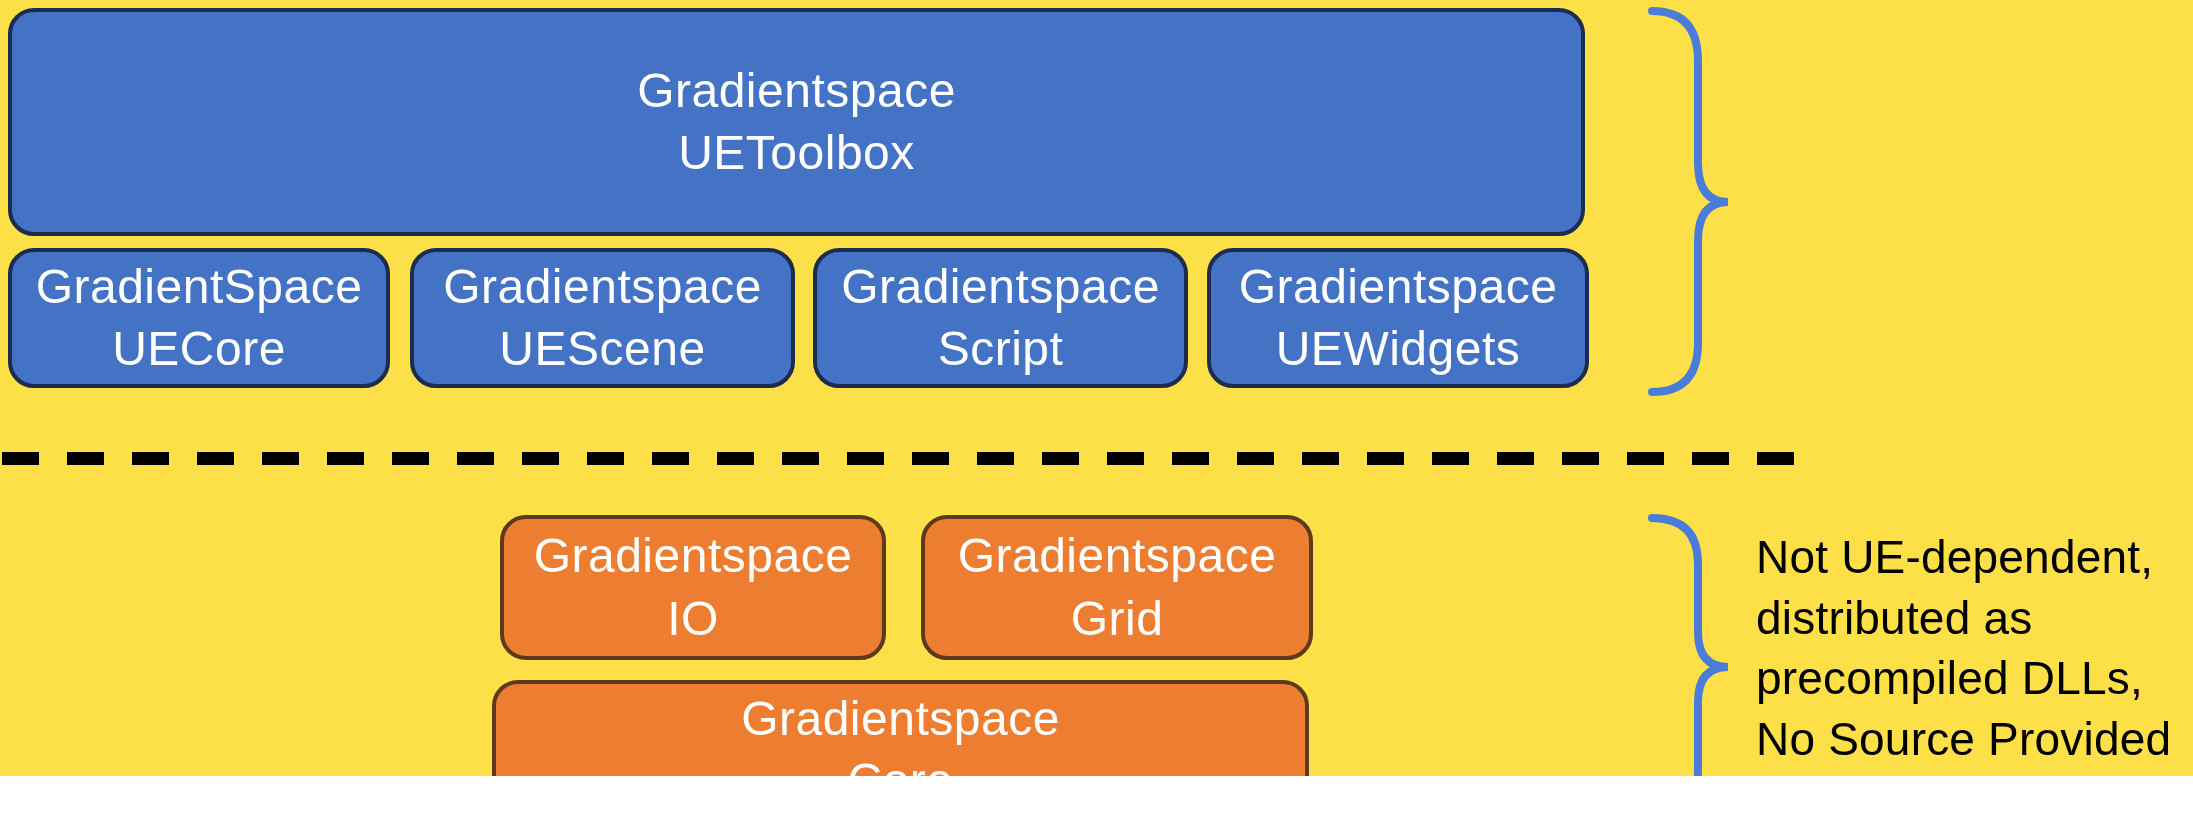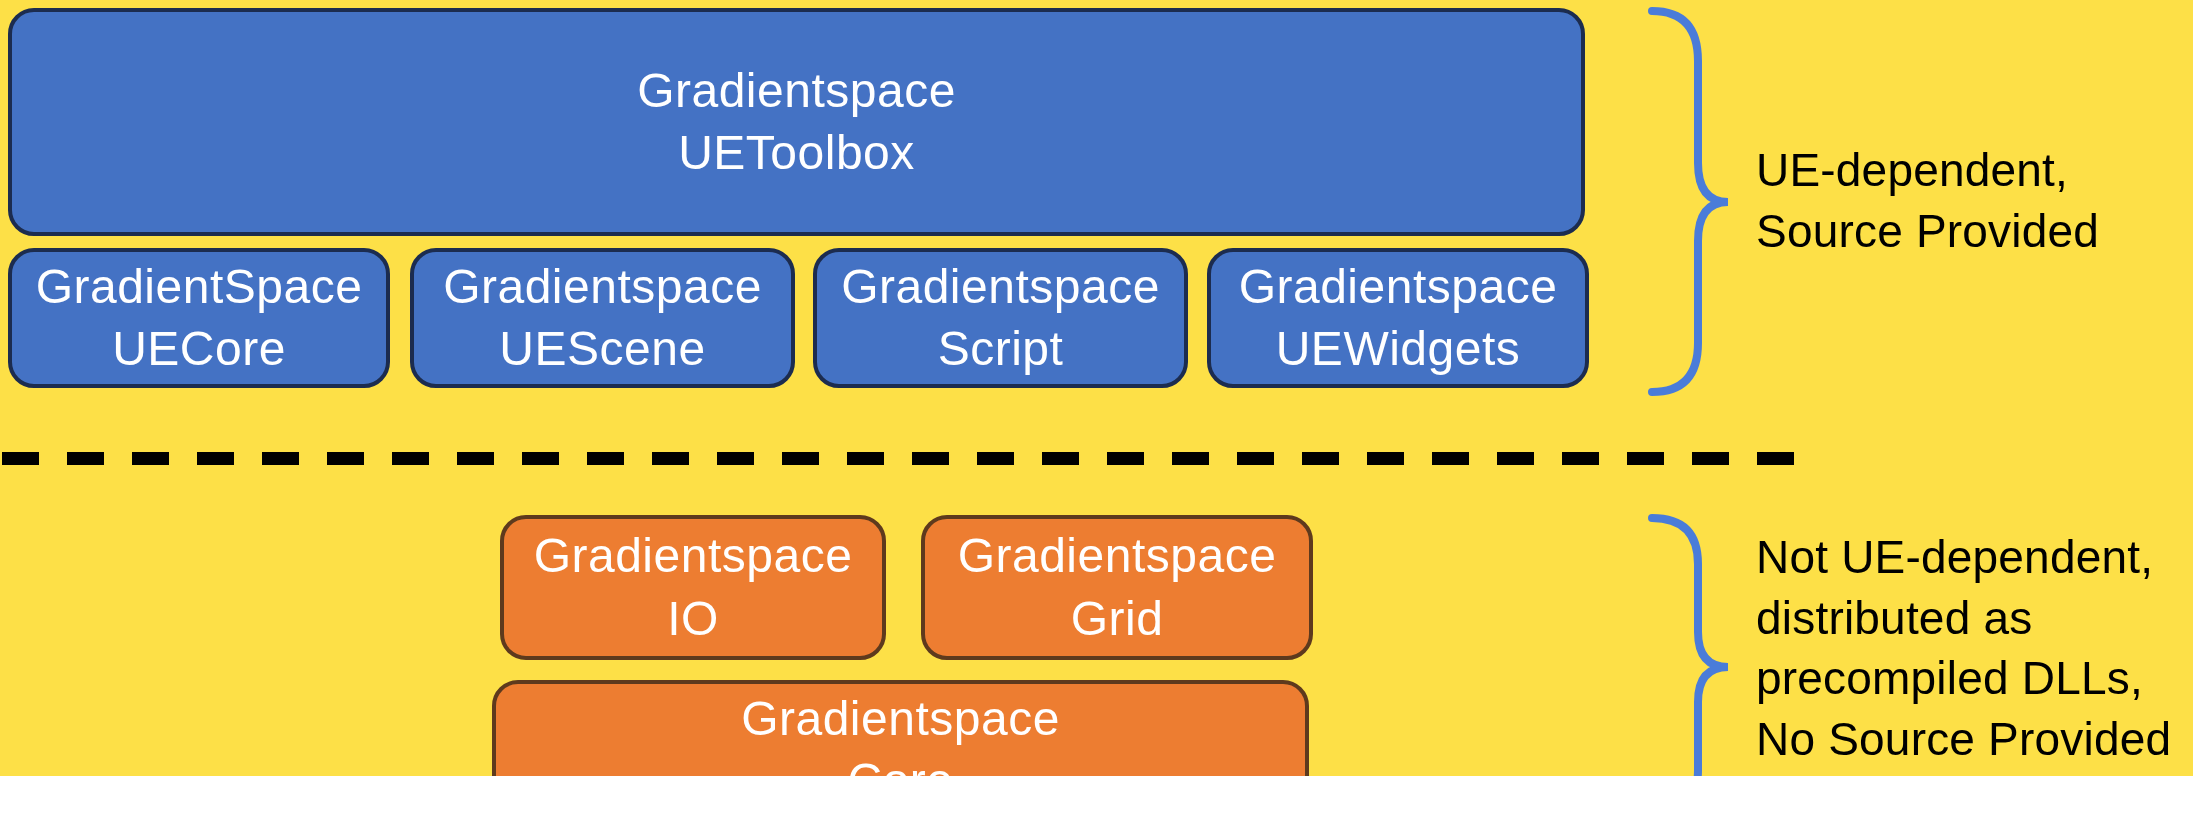--- a/index.html
+++ b/index.html
@@ -87,22 +87,20 @@
 
   <div class="box blue" style="left:1207px; top:248px; width:382px; height:140px;">
     <span class="box-label">Gradientspace
 UEWidgets</span>
   </div>
 
   <svg class="brace" style="left:1642px; top:5px;" width="92" height="393" viewBox="0 0 92 393">
     <path d="M 10,6 Q 56,6 56,56 L 56,158 Q 56,197 86,197 Q 56,197 56,236 L 56,338 Q 56,387 10,387" fill="none" stroke="#4A7CD9" stroke-width="8" stroke-linecap="round"></path>
   </svg>
 
-  <div class="annotation" style="left:1756px; top:140px;">UE-dependent,
-Source Provided</div>
 
   <div class="divider"></div>
 
   <div class="box orange" style="left:500px; top:515px; width:386px; height:145px;">
     <span class="box-label">Gradientspace
 IO</span>
   </div>
 
   <div class="box orange" style="left:921px; top:515px; width:392px; height:145px;">
     <span class="box-label">Gradientspace

